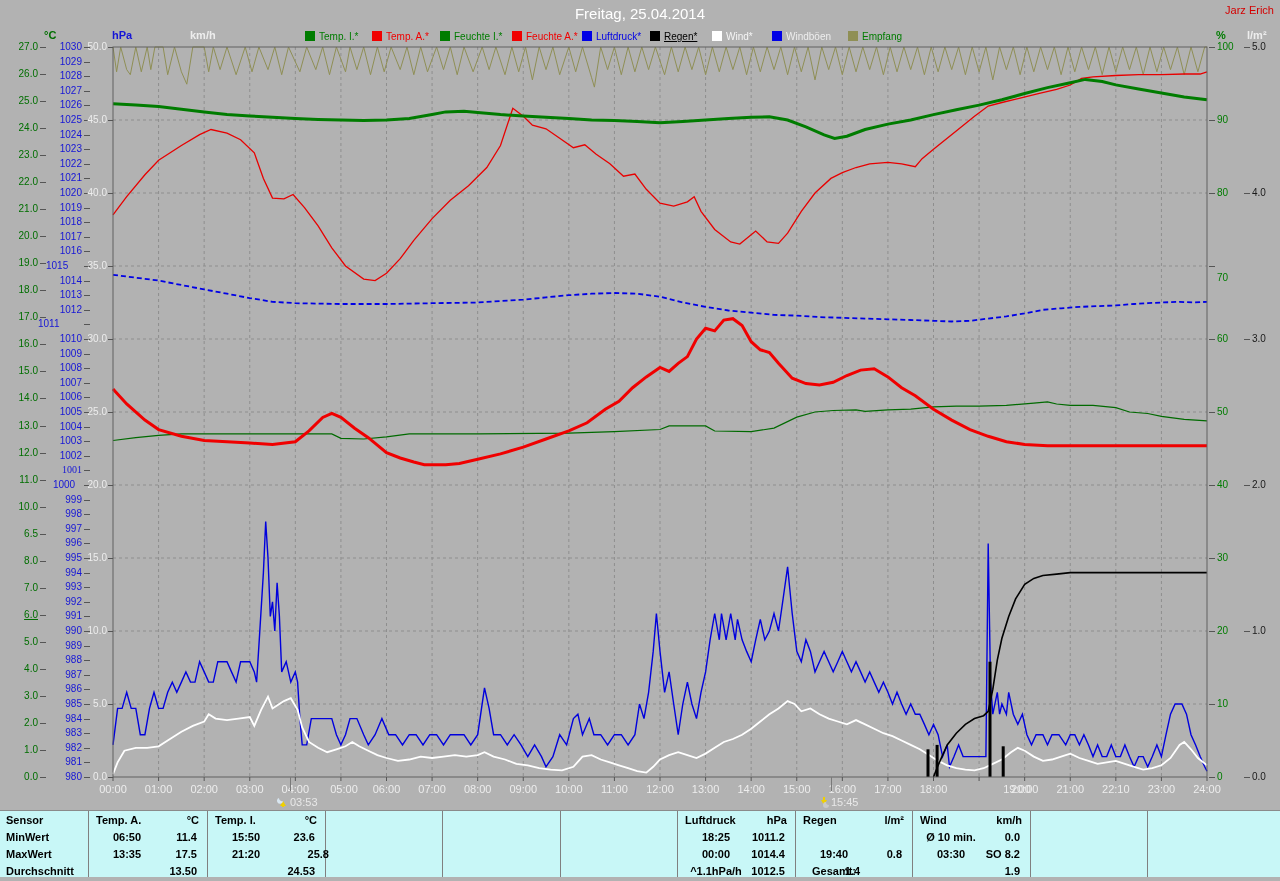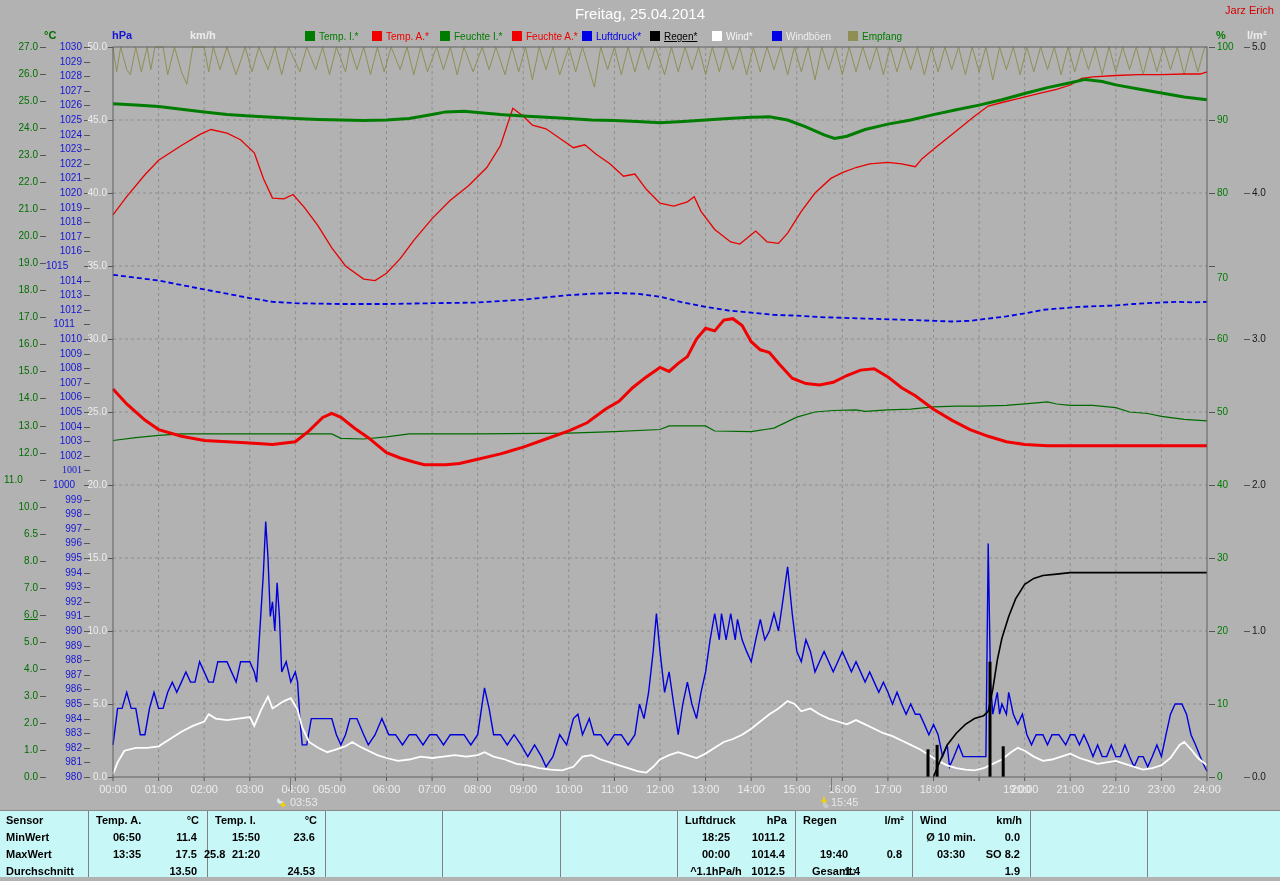--- a/index.html
+++ b/index.html
@@ -141,21 +141,21 @@
       <div class="axlbl" style="position: absolute; left: 4px; width: 34px; top: 339.407px; text-align: right; color: rgb(0, 110, 0);">16.0</div>
       <div style="position: absolute; left: 40px; top: 371.444px; width: 6px; height: 1px; background: rgb(85, 85, 85);"></div>
       <div class="axlbl" style="position: absolute; left: 4px; width: 34px; top: 366.444px; text-align: right; color: rgb(0, 110, 0);">15.0</div>
       <div style="position: absolute; left: 40px; top: 398.481px; width: 6px; height: 1px; background: rgb(85, 85, 85);"></div>
       <div class="axlbl" style="position: absolute; left: 4px; width: 34px; top: 393.481px; text-align: right; color: rgb(0, 110, 0);">14.0</div>
       <div style="position: absolute; left: 40px; top: 425.519px; width: 6px; height: 1px; background: rgb(85, 85, 85);"></div>
       <div class="axlbl" style="position: absolute; left: 4px; width: 34px; top: 420.519px; text-align: right; color: rgb(0, 110, 0);">13.0</div>
       <div style="position: absolute; left: 40px; top: 452.556px; width: 6px; height: 1px; background: rgb(85, 85, 85);"></div>
       <div class="axlbl" style="position: absolute; left: 4px; width: 34px; top: 447.556px; text-align: right; color: rgb(0, 110, 0);">12.0</div>
       <div style="position: absolute; left: 40px; top: 479.593px; width: 6px; height: 1px; background: rgb(85, 85, 85);"></div>
-      <div class="axlbl" style="position: absolute; left: 4px; width: 34px; top: 474.593px; color: rgb(0, 110, 0);">11.0</div>
+      <div class="axlbl" style="position: absolute; left: 4px; width: 34px; top: 474.593px; text-align: right; color: rgb(0, 110, 0);">11.0</div>
       <div style="position: absolute; left: 40px; top: 506.63px; width: 6px; height: 1px; background: rgb(85, 85, 85);"></div>
       <div class="axlbl" style="position: absolute; left: 4px; width: 34px; top: 501.63px; text-align: right; color: rgb(0, 110, 0);">10.0</div>
       <div style="position: absolute; left: 40px; top: 533.667px; width: 6px; height: 1px; background: rgb(85, 85, 85);"></div>
       <div class="axlbl" style="position: absolute; left: 4px; width: 34px; top: 528.667px; text-align: right; color: rgb(0, 110, 0);">6.5</div>
       <div style="position: absolute; left: 40px; top: 560.704px; width: 6px; height: 1px; background: rgb(85, 85, 85);"></div>
       <div class="axlbl" style="position: absolute; left: 4px; width: 34px; top: 555.704px; text-align: right; color: rgb(0, 110, 0);">8.0</div>
       <div style="position: absolute; left: 40px; top: 587.741px; width: 6px; height: 1px; background: rgb(85, 85, 85);"></div>
       <div class="axlbl" style="position: absolute; left: 4px; width: 34px; top: 582.741px; text-align: right; color: rgb(0, 110, 0);">7.0</div>
       <div style="position: absolute; left: 40px; top: 614.778px; width: 6px; height: 1px; background: rgb(85, 85, 85);"></div>
       <div class="axlbl" style="position: absolute; left: 4px; width: 34px; top: 609.778px; text-align: right; color: rgb(0, 110, 0); text-decoration: underline;">6.0</div>
@@ -203,21 +203,21 @@
       <div class="axlbl" style="position: absolute; left: 46px; width: 36px; top: 246.4px; text-align: right; color: rgb(21, 21, 214);">1016</div>
       <div style="position: absolute; left: 84px; top: 266px; width: 6px; height: 1px; background: rgb(85, 85, 85);"></div>
       <div class="axlbl" style="position: absolute; left: 46px; width: 36px; top: 261px; text-align: left; color: rgb(21, 21, 214);">1015</div>
       <div style="position: absolute; left: 84px; top: 280.6px; width: 6px; height: 1px; background: rgb(85, 85, 85);"></div>
       <div class="axlbl" style="position: absolute; left: 46px; width: 36px; top: 275.6px; text-align: right; color: rgb(21, 21, 214);">1014</div>
       <div style="position: absolute; left: 84px; top: 295.2px; width: 6px; height: 1px; background: rgb(85, 85, 85);"></div>
       <div class="axlbl" style="position: absolute; left: 46px; width: 36px; top: 290.2px; text-align: right; color: rgb(21, 21, 214);">1013</div>
       <div style="position: absolute; left: 84px; top: 309.8px; width: 6px; height: 1px; background: rgb(85, 85, 85);"></div>
       <div class="axlbl" style="position: absolute; left: 46px; width: 36px; top: 304.8px; text-align: right; color: rgb(21, 21, 214);">1012</div>
       <div style="position: absolute; left: 84px; top: 324.4px; width: 6px; height: 1px; background: rgb(85, 85, 85);"></div>
-      <div class="axlbl" style="position: absolute; left: 46px; width: 36px; top: 319.4px; text-align: center; color: rgb(21, 21, 214);">1011</div>
+      <div class="axlbl" style="position: absolute; left: 38px; width: 36px; top: 319.4px; text-align: left; color: rgb(21, 21, 214);">1011</div>
       <div style="position: absolute; left: 84px; top: 339px; width: 6px; height: 1px; background: rgb(85, 85, 85);"></div>
       <div class="axlbl" style="position: absolute; left: 46px; width: 36px; top: 334px; text-align: right; color: rgb(21, 21, 214);">1010</div>
       <div style="position: absolute; left: 84px; top: 353.6px; width: 6px; height: 1px; background: rgb(85, 85, 85);"></div>
       <div class="axlbl" style="position: absolute; left: 46px; width: 36px; top: 348.6px; text-align: right; color: rgb(21, 21, 214);">1009</div>
       <div style="position: absolute; left: 84px; top: 368.2px; width: 6px; height: 1px; background: rgb(85, 85, 85);"></div>
       <div class="axlbl" style="position: absolute; left: 46px; width: 36px; top: 363.2px; text-align: right; color: rgb(21, 21, 214);">1008</div>
       <div style="position: absolute; left: 84px; top: 382.8px; width: 6px; height: 1px; background: rgb(85, 85, 85);"></div>
       <div class="axlbl" style="position: absolute; left: 46px; width: 36px; top: 377.8px; text-align: right; color: rgb(21, 21, 214);">1007</div>
       <div style="position: absolute; left: 84px; top: 397.4px; width: 6px; height: 1px; background: rgb(85, 85, 85);"></div>
       <div class="axlbl" style="position: absolute; left: 46px; width: 36px; top: 392.4px; text-align: right; color: rgb(21, 21, 214);">1006</div>
@@ -329,21 +329,21 @@
       <div class="axlbl" style="position: absolute; left: 1252px; width: 34px; top: 626px; text-align: left; color: rgb(26, 26, 26);">1.0</div>
       <div style="position: absolute; left: 1244px; top: 777px; width: 6px; height: 1px; background: rgb(85, 85, 85);"></div>
       <div class="axlbl" style="position: absolute; left: 1252px; width: 34px; top: 772px; text-align: left; color: rgb(26, 26, 26);">0.0</div>
     </div>
   <div id="xlabels">
       <div class="xlbl" style="left: 90px;">00:00</div>
       <div class="xlbl" style="left: 135.583px;">01:00</div>
       <div class="xlbl" style="left: 181.167px;">02:00</div>
       <div class="xlbl" style="left: 226.75px;">03:00</div>
       <div class="xlbl" style="left: 272.333px;">04:00</div>
-      <div class="xlbl" style="left: 309px;">05:00</div>
+      <div class="xlbl" style="left: 321px;">05:00</div>
       <div class="xlbl" style="left: 363.5px;">06:00</div>
       <div class="xlbl" style="left: 409.083px;">07:00</div>
       <div class="xlbl" style="left: 454.667px;">08:00</div>
       <div class="xlbl" style="left: 500.25px;">09:00</div>
       <div class="xlbl" style="left: 545.833px;">10:00</div>
       <div class="xlbl" style="left: 591.417px;">11:00</div>
       <div class="xlbl" style="left: 637px;">12:00</div>
       <div class="xlbl" style="left: 682.583px;">13:00</div>
       <div class="xlbl" style="left: 728.167px;">14:00</div>
       <div class="xlbl" style="left: 773.75px;">15:00</div>
@@ -391,21 +391,21 @@
       <div class="tcell" style="left: 96px; top: 20px; width: 62px; text-align: center;">06:50</div>
       <div class="tcell" style="left: 96px; top: 20px; width: 101px; text-align: right;">11.4</div>
       <div class="tcell" style="left: 96px; top: 37px; width: 62px; text-align: center;">13:35</div>
       <div class="tcell" style="left: 96px; top: 37px; width: 101px; text-align: right;">17.5</div>
       <div class="tcell" style="left: 96px; top: 54px; width: 101px; text-align: right;">13.50</div>
       <div class="tcell" style="left: 215px; top: 3px;">Temp. I.</div>
       <div class="tcell" style="left: 267px; top: 3px; width: 50px; text-align: right;">°C</div>
       <div class="tcell" style="left: 215px; top: 20px; width: 62px; text-align: center;">15:50</div>
       <div class="tcell" style="left: 215px; top: 20px; width: 100px; text-align: right;">23.6</div>
       <div class="tcell" style="left: 215px; top: 37px; width: 62px; text-align: center;">21:20</div>
-      <div class="tcell" style="left: 204px; top: 37px; width: 100px; ">25.8</div>
+      <div class="tcell" style="left: 229px; top: 37px; width: 100px; text-align: right;">25.8</div>
       <div class="tcell" style="left: 215px; top: 54px; width: 100px; text-align: right;">24.53</div>
       <div class="tcell" style="left: 685px; top: 3px;">Luftdruck</div>
       <div class="tcell" style="left: 737px; top: 3px; width: 50px; text-align: right;">hPa</div>
       <div class="tcell" style="left: 685px; top: 20px; width: 62px; text-align: center;">18:25</div>
       <div class="tcell" style="left: 685px; top: 20px; width: 100px; text-align: right;">1011.2</div>
       <div class="tcell" style="left: 685px; top: 37px; width: 62px; text-align: center;">00:00</div>
       <div class="tcell" style="left: 685px; top: 37px; width: 100px; text-align: right;">1014.4</div>
       <div class="tcell" style="left: 685px; top: 54px; width: 62px; text-align: center;">^1.1hPa/h</div>
       <div class="tcell" style="left: 685px; top: 54px; width: 100px; text-align: right;">1012.5</div>
       <div class="tcell" style="left: 803px; top: 3px;">Regen</div>

